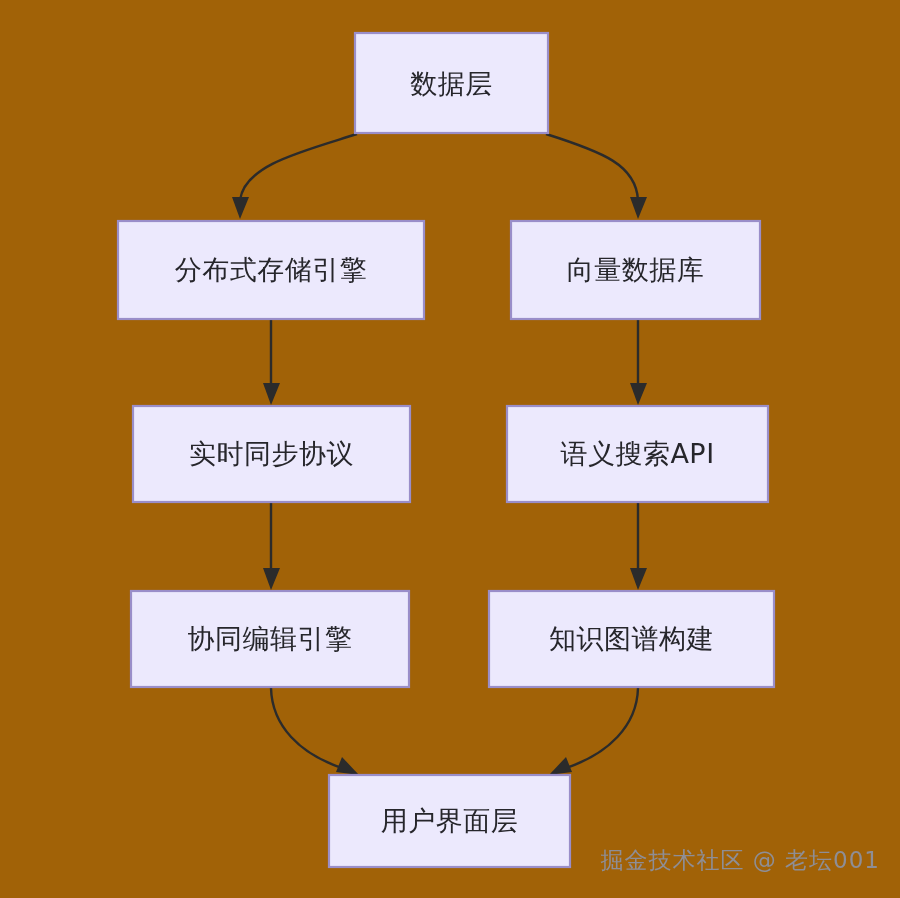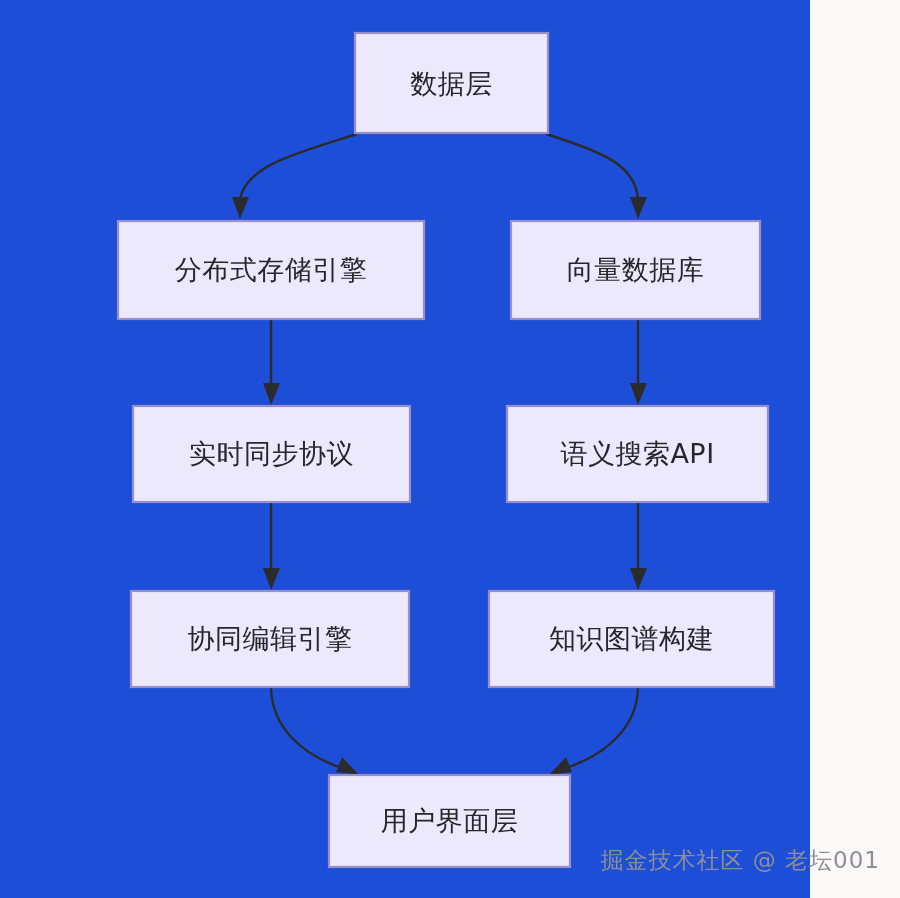--- a/index.html
+++ b/index.html
@@ -9,23 +9,23 @@
   }
   body {
     width: 900px;
     height: 898px;
     background: #faf9f7;
     font-family: "DejaVu Sans", "Liberation Sans", sans-serif;
     overflow: hidden;
   }
   #diagram-root {
     position: relative;
-    width: 810px;
+    width: 900px;
     height: 898px;
-    background: #1d4ed8;
+    background: #a16207;
   }
   #flow-svg {
     position: absolute;
     left: 0;
     top: 0;
     width: 900px;
     height: 898px;
     display: block;
   }
   .node-box {

